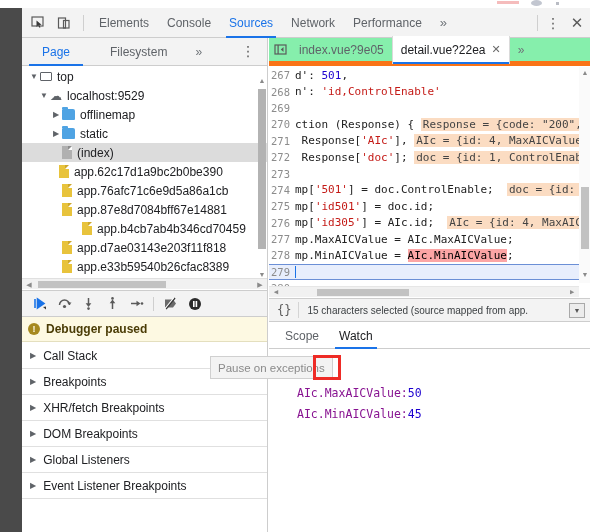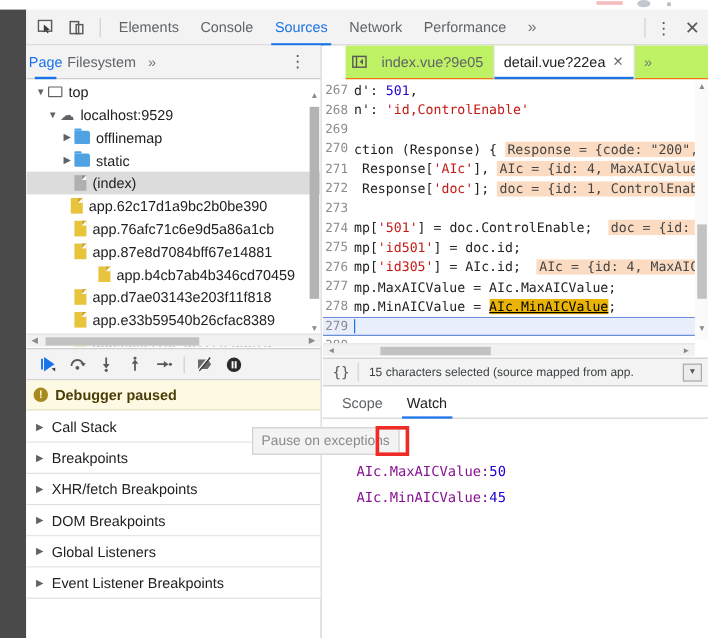--- a/index.html
+++ b/index.html
@@ -36,21 +36,21 @@
   .kebab { font-size:14px; color:#5a5a5a; width:22px; text-align:center; letter-spacing:0; line-height:1; }
   .closeX { width:26px; text-align:center; color:#5a5a5a; font-size:15px; }
 
   
   .body { position:absolute; left:0; top:30px; width:568px; height:494px; }
 
   
   .leftcol { position:absolute; left:0; top:0; width:246px; height:494px; border-right:1px solid #cdcdcd; background:#fff; }
 
   .subtabs { height:28px; background:#f3f3f3; border-bottom:1px solid #cdcdcd; display:flex; align-items:center; position:relative; }
-  .stab { height:28px; padding:0 2px; display:flex; align-items:center; font-size:12px; color:#5f6368; position:relative; }
+  .stab { height:28px; padding:0 20px; display:flex; align-items:center; font-size:12px; color:#5f6368; position:relative; }
   .stab.sel { color:#1a73e8; }
   .stab.sel:after { content:""; position:absolute; left:7px; right:7px; bottom:0; height:2px; background:#1a73e8; }
   .chev { color:#70757a; font-size:12px; padding:0 8px; }
   .stab-kebab { position:absolute; right:8px; top:6px; }
 
   .tree { position:absolute; left:0; top:29px; width:245px; height:222px; background:#fff; overflow:hidden; font-size:12px; color:#202124; }
   .trow { height:19px; display:flex; align-items:center; white-space:nowrap; padding-left:4px; }
   .trow.sel { background:#dcdcdc; }
   .tw { display:inline-block; width:12px; text-align:center; color:#5f6368; font-size:8px; flex:0 0 auto; }
   .ticon { flex:0 0 auto; margin-right:5px; display:inline-flex; align-items:center; }
@@ -93,40 +93,40 @@
     display:flex; align-items:center; padding:0 7px; font-size:11.5px; color:#8a8a8a; white-space:nowrap; z-index:40; }
 
   
   .acc { position:absolute; left:0; width:245px; height:26px; background:#fff; border-bottom:1px solid #e0e0e0;
     display:flex; align-items:center; padding-left:8px; font-size:12px; color:#202124; }
   .acc .tri { font-size:8px; color:#5f6368; margin-right:7px; }
 
   
   .rightcol { position:absolute; left:247px; top:0; width:321px; height:494px; background:#fff; }
 
-  .filetabs { height:28px; background:#bef264; border-bottom:1px solid #f97316; display:flex; align-items:center;margin-left:19px; }
+  .filetabs { height:28px; background:#86efac; border-bottom:5px solid #f97316; display:flex; align-items:center; }
   .navbtn { width:22px; height:28px; display:flex; align-items:center; justify-content:center; color:#5a5a5a; }
   .ftab { height:28px; padding:0 8px; display:flex; align-items:center; font-size:12px; color:#5f6368;
     position:relative; white-space:nowrap; border-right:1px solid #dadada; }
   .ftab.sel { background:#fff; color:#202124; }
   .ftab.sel:after { content:""; position:absolute; left:0; right:0; bottom:0; height:2px; background:#1a73e8; }
   .ftab .x { margin-left:6px; color:#6a6a6a; font-size:11px; }
 
   
   .code { position:absolute; left:0; top:29px; width:321px; height:230px; background:#fff; overflow:hidden;
     font-family:"DejaVu Sans Mono", monospace; font-size:11px; }
   .cline { height:16.4px; display:flex; align-items:center; white-space:pre; }
   .gut { width:26px; text-align:right; padding-right:5px; color:#8c8c8c; flex:0 0 auto; font-size:10.5px; }
   .ctext { flex:1 1 auto; overflow:hidden; }
   .cline.hl { background:#e8eefc; box-shadow:inset 0 1px 0 #6b8fd6, inset 0 -1px 0 #6b8fd6; }
   .s { color:#c41a16;margin-top:12px; }
   .n { color:#1c00cf; }
   .p { color:#222; }
   .hint { background:#fbdcc2; color:#444; padding:0 2px; }
-  .sel-tok { background:#eab308;text-decoration:underline; }
+  .sel-tok { background:#fca5a5; }
   .caret { display:inline-block; width:1px; height:12px; background:#1a73e8; vertical-align:middle; }
 
   .code-vsb { position:absolute; right:0; top:29px; width:11px; height:216px; background:#fafafa; }
   .code-vsb .vthumb { position:absolute; left:2px; top:120px; width:8px; height:62px; background:#c2c2c2; }
   .code-hsb { position:absolute; left:0; bottom:0; width:310px; height:11px; background:#f1f1f1; border-top:1px solid #e6e6e6; }
   .code-hsb .hthumb2 { position:absolute; left:48px; top:2px; width:92px; height:7px; background:#c2c2c2; }
 
   
   .statusbar { position:absolute; left:0; top:260px; width:321px; height:24px; background:#f3f3f3;
     border-top:1px solid #cdcdcd; border-bottom:1px solid #cdcdcd; display:flex; align-items:center; }

